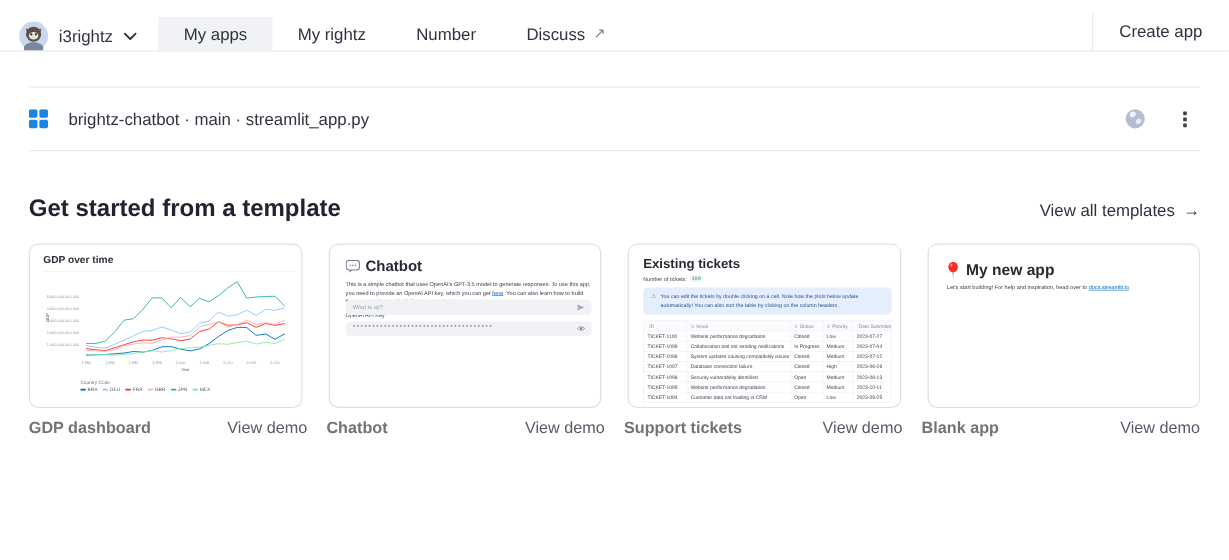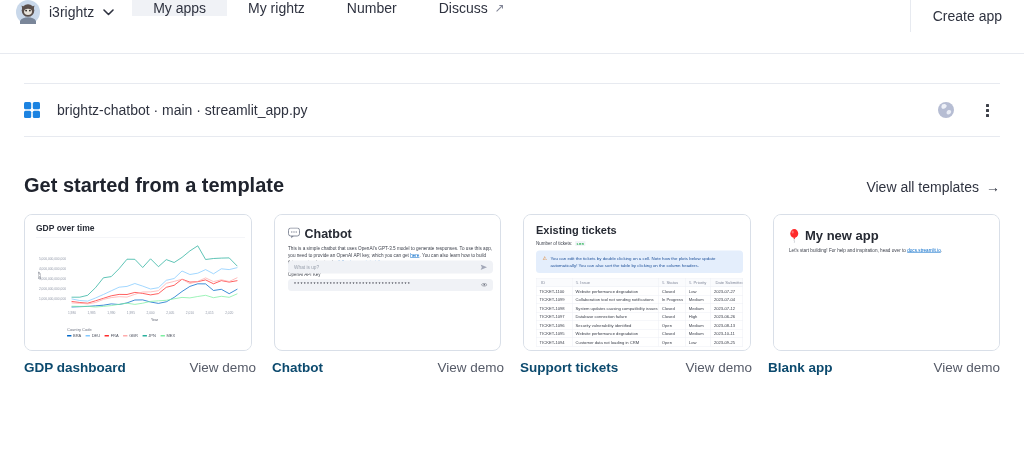--- a/index.html
+++ b/index.html
@@ -2,24 +2,24 @@
 <html><head>
 <meta charset="utf-8">
 <style>
   * { box-sizing: border-box; margin: 0; padding: 0; }
   html,body { width:1024px; height:467px; overflow:hidden; }
   body {
     font-family: "Liberation Sans", "DejaVu Sans", sans-serif;
     background:#ffffff; color:#2f3340; position:relative;
   }
   
-  .topnav { display:flex; height:54px; border-bottom:1px solid #e7eaf0; align-items:flex-start; background:#fff; }
+  .topnav { display:flex; height:43px; border-bottom:1px solid #e7eaf0; align-items:flex-end; background:#fff; }
   .account { display:flex; align-items:center; gap:9px; padding:0 18px 0 16px; cursor:pointer; }
   .account-name { font-size:14px; color:#2f3340; }
-  .tab { display:flex; align-items:center; padding:0 21px; font-size:14px; color:#2f3340; cursor:pointer; }
+  .tab { display:flex; align-items:center; padding:6px 21px; font-size:14px; color:#2f3340; cursor:pointer; }
   .tab.active { background:#f0f2f6; }
   .tab-external { color:#808495; margin-left:7px; font-size:12px; }
   .create-app { margin-left:auto; display:flex; align-items:center; padding:8px 22px; border-left:1px solid #e7eaf0; font-size:14px; cursor:pointer; }
   
   .main { padding:0 24px; }
   .page-title { margin-top:49px; font-size:24px; font-weight:700; color:#20242e; }
   .app-list { margin-top:29px; border-top:1px solid #e7eaf0; border-bottom:1px solid #e7eaf0; }
   .app-row { height:52px; display:flex; align-items:center; cursor:pointer; }
   .app-grid-icon { width:16px; height:16px; margin-right:17px; display:flex; }
   .app-row-title { font-size:14px; color:#2f3340; }
@@ -28,21 +28,21 @@
   .kebab span { width:3px; height:3px; background:#3d4049; border-radius:.5px; }
   .section-head { margin-top:37px; display:flex; justify-content:space-between; align-items:baseline;text-align:center; }
   .section-title { font-size:20px; font-weight:700; color:#20242e; }
   .view-all { font-size:14px; color:#2f3340; cursor:pointer; display:flex; align-items:center; gap:7px; }
   
   .cards { margin-top:17px; display:grid; grid-template-columns:repeat(4,1fr); gap:22px; }
   .card { height:137px; border:1px solid #d9dfe8; border-radius:8px; background:#fff; overflow:hidden; position:relative; cursor:pointer; }
   .card-inner { width:462px; height:274px; transform:scale(.5); transform-origin:0 0; position:relative; background:#fff; }
   .captions { display:grid; grid-template-columns:repeat(4,1fr); gap:16px; margin-top:9px; }
   .caption { display:flex; justify-content:space-between; align-items:center; }
-  .caption-name { font-size:13.5px; font-weight:700; color:#0c4a6e; }
+  .caption-name { font-size:13.5px; font-weight:700; color:#737373; }
   .caption-demo { font-size:13.5px; color:#565b68; cursor:pointer; }
   
   .gdp { padding:16px 22px; }
   .gdp-title { font-size:17px; font-weight:700; color:#2a2e38; }
   .gdp-rule { height:1px; background:#e8ebf1; margin:8px 0 2px; }
   #gdp-chart { width:418px; height:178px; display:block; }
   #gdp-chart .tick { font-size:6.5px; fill:#949baa; }
   #gdp-chart .axis-label { font-size:7px; fill:#5a5f6d; }
   .legend { margin-left:62px; }
   .legend-title { font-size:8px; color:#707684; }

